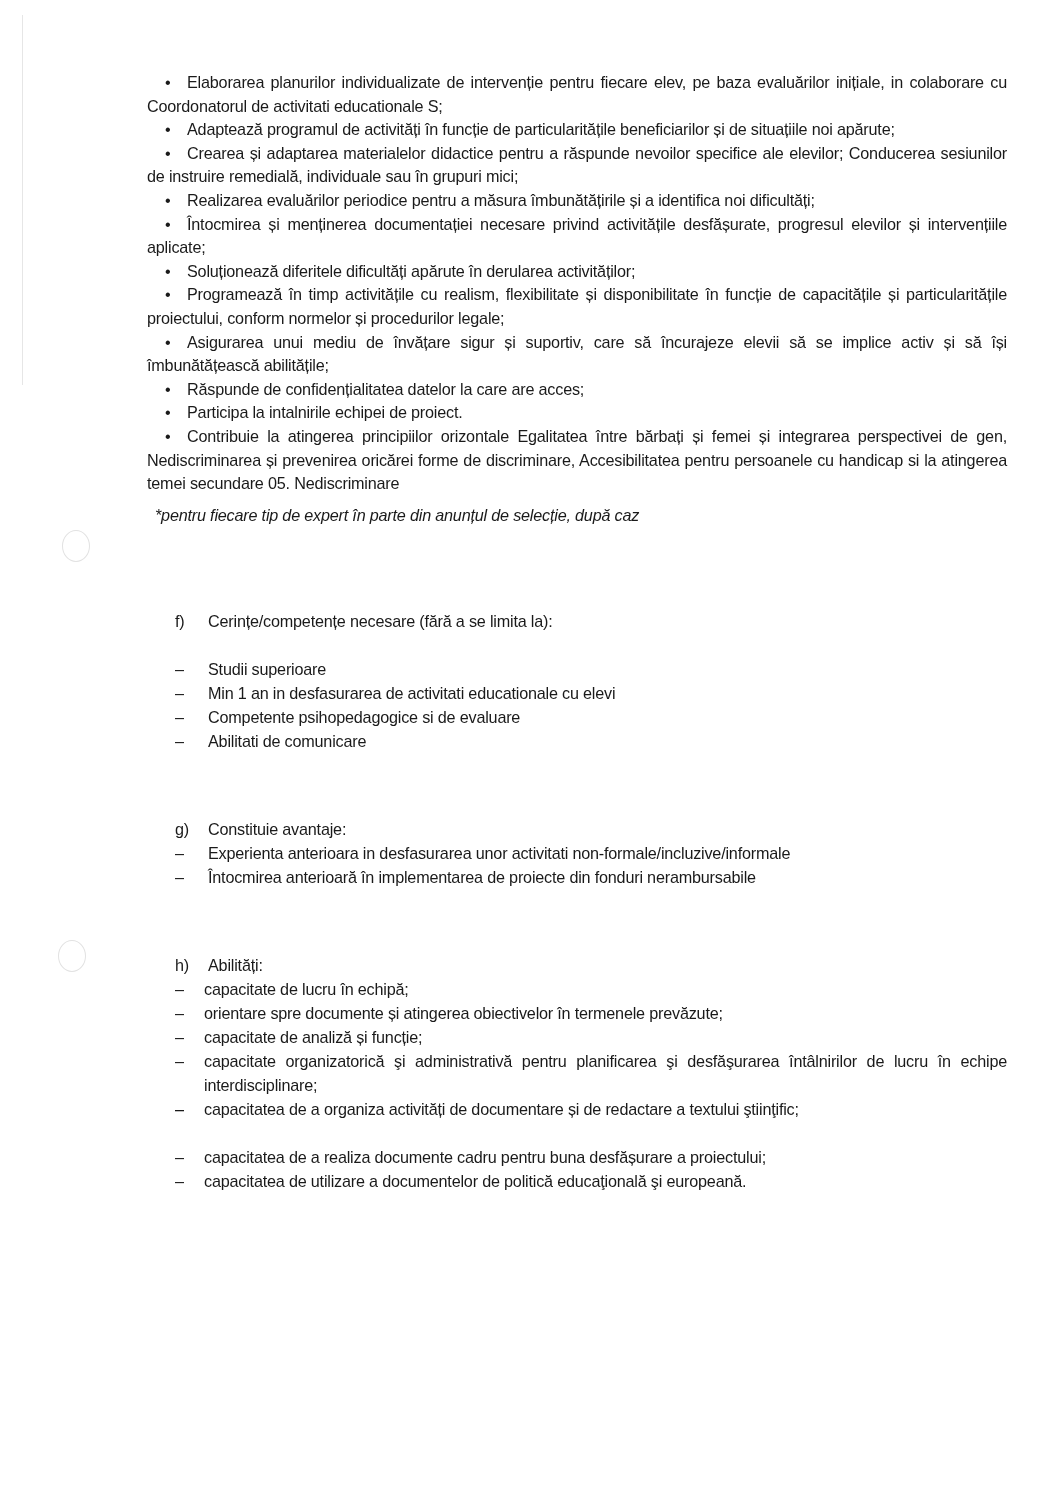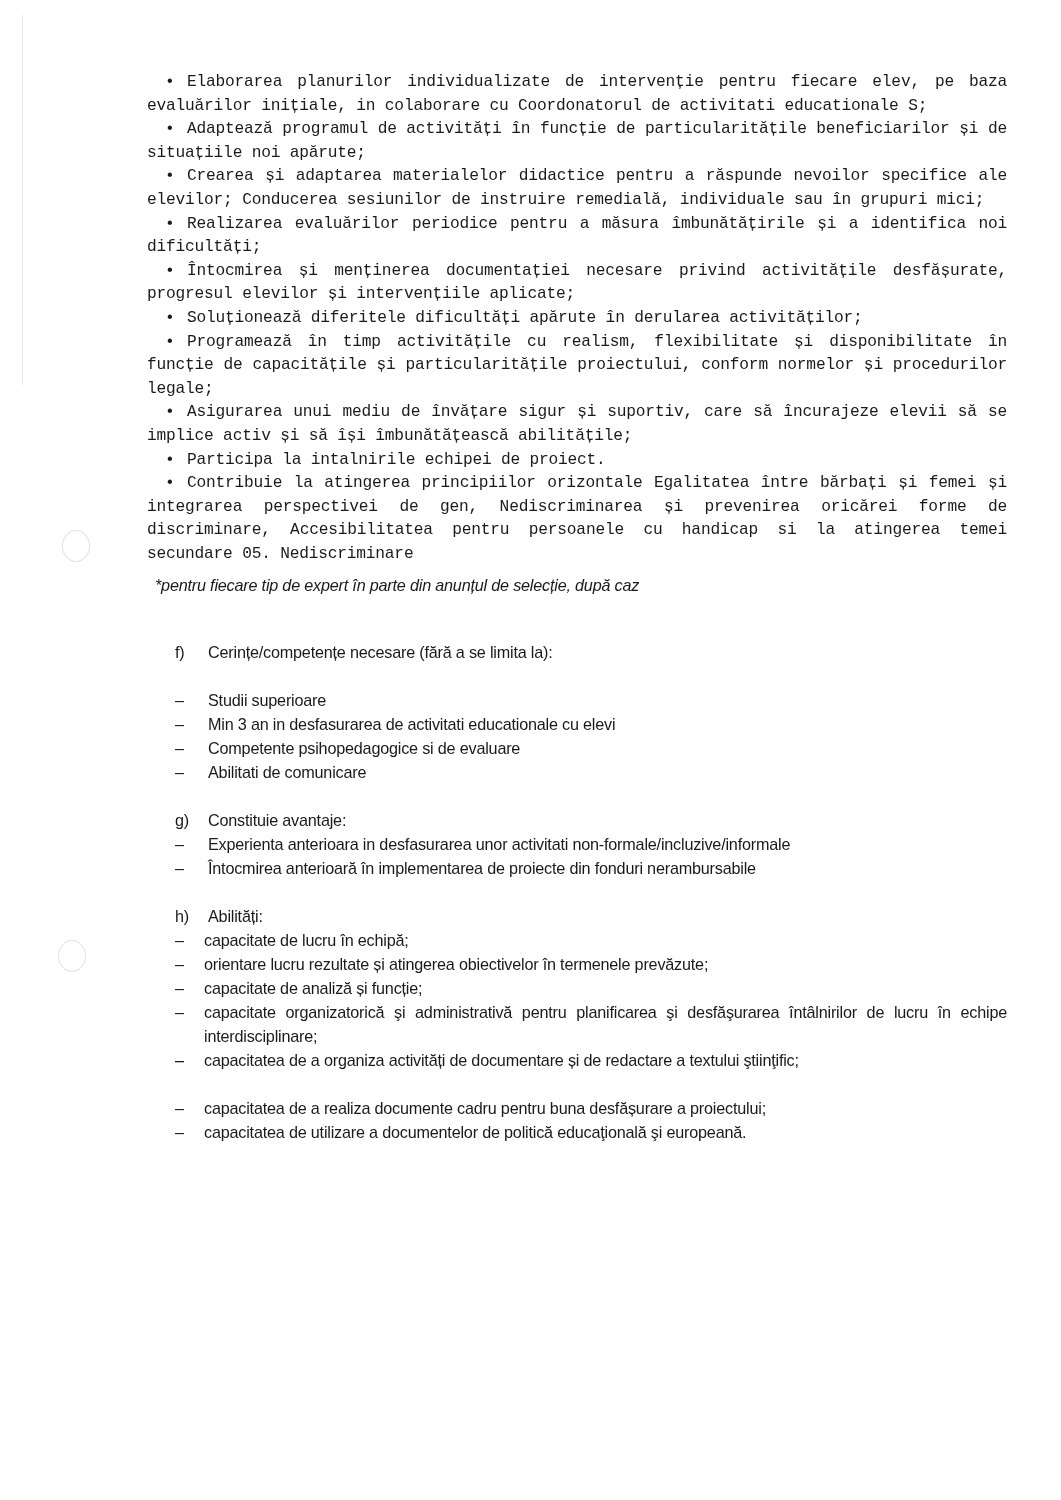--- a/index.html
+++ b/index.html
@@ -1,26 +1,26 @@
 <!DOCTYPE html>
 <html><head>
 <meta charset="utf-8">
 <style>
   html, body { margin: 0; padding: 0; background: #ffffff; }
   body { width: 1061px; height: 1500px; position: relative; overflow: hidden;
          font-family: "Liberation Sans", sans-serif; color: #1a1a1a; }
   .scan-edge { position: absolute; left: 22px; top: 15px; width: 1px; height: 370px; background: #e6e6e6; }
   .punch { position: absolute; width: 26px; height: 30px; border: 1px solid #e2e2e2; border-radius: 50%; }
   .page { position: absolute; left: 147px; top: 71px; width: 860px; }
-  .para { font-size: 16.2px; line-height: 23.6px; text-align: justify; letter-spacing: -0.2px; margin: 0; font-family: Liberation Mono, monospace; }
+  .para { font-size: 16.2px; line-height: 23.6px; text-align: justify; letter-spacing: -0.2px; margin: 0; }
   .para.bul { text-indent: 18px; }
   .bullet-dot { display: inline-block; width: 22px; text-indent: 0; }
   .note { font-size: 16.2px; line-height: 23.6px; font-style: italic; margin: 8px; letter-spacing: -0.2px; }
   .sec { position: relative; font-size: 16.2px; line-height: 24px; letter-spacing: -0.2px; }
-  .sec-head { padding-left: 28px; }
+  .sec-head { padding-left: 28px; margin-top: 40px; }
   .sec-letter { display: inline-block; width: 33px; }
   .dash-item { position: relative; padding-left: 61px; }
   .dash { position: absolute; left: 28px; top: 0; }
   .dash-item.wide { padding-left: 57px; text-align: justify; padding-right: 0; }
   .gap-s { height: 24px; }
   .gap-m { height: 34px; }
 </style>
 </head>
 <body>
 
@@ -32,51 +32,52 @@
 
   <div>
     <p class="para bul"><span class="bullet-dot">•</span><span>Elaborarea planurilor individualizate de intervenție pentru fiecare elev, pe baza evaluărilor inițiale, in colaborare cu Coordonatorul de activitati educationale S;</span></p>
     <p class="para bul"><span class="bullet-dot">•</span><span>Adaptează programul de activități în funcție de particularitățile beneficiarilor și de situațiile noi apărute;</span></p>
     <p class="para bul"><span class="bullet-dot">•</span><span>Crearea și adaptarea materialelor didactice pentru a răspunde nevoilor specifice ale elevilor; Conducerea sesiunilor de instruire remedială, individuale sau în grupuri mici;</span></p>
     <p class="para bul"><span class="bullet-dot">•</span><span>Realizarea evaluărilor periodice pentru a măsura îmbunătățirile și a identifica noi dificultăți;</span></p>
     <p class="para bul"><span class="bullet-dot">•</span><span>Întocmirea și menținerea documentației necesare privind activitățile desfășurate, progresul elevilor și intervențiile aplicate;</span></p>
     <p class="para bul"><span class="bullet-dot">•</span><span>Soluționează diferitele dificultăți apărute în derularea activităților;</span></p>
     <p class="para bul"><span class="bullet-dot">•</span><span>Programează în timp activitățile cu realism, flexibilitate și disponibilitate în funcție de capacitățile și particularitățile proiectului, conform normelor și procedurilor legale;</span></p>
     <p class="para bul"><span class="bullet-dot">•</span><span>Asigurarea unui mediu de învățare sigur și suportiv, care să încurajeze elevii să se implice activ și să își îmbunătățească abilitățile;</span></p>
+    <p class="para bul"><span class="bullet-dot">•</span><span>Răspunde de confidențialitatea datelor la care are acces;</span></p>
     <p class="para bul"><span class="bullet-dot">•</span><span>Participa la intalnirile echipei de proiect.</span></p>
     <p class="para bul"><span class="bullet-dot">•</span><span>Contribuie la atingerea principiilor orizontale Egalitatea între bărbați și femei și integrarea perspectivei de gen, Nediscriminarea și prevenirea oricărei forme de discriminare, Accesibilitatea pentru persoanele cu handicap si la atingerea temei secundare 05. Nediscriminare</span></p>
   </div>
 
   <p class="note">*pentru fiecare tip de expert în parte din anunțul de selecție, după caz</p>
 
   <div class="gap-m"></div>
 
   <div class="sec">
     <div class="sec-head"><span class="sec-letter">f)</span><span>Cerințe/competențe necesare (fără a se limita la):</span></div>
     <div class="gap-s"></div>
     <div class="dash-item"><span class="dash">–</span><span>Studii superioare</span></div>
-    <div class="dash-item"><span class="dash">–</span><span>Min 3 an in desfasurarea de activitati educationale cu elevi</span></div>
+    <div class="dash-item"><span class="dash">–</span><span>Min 1 an in desfasurarea de activitati educationale cu elevi</span></div>
     <div class="dash-item"><span class="dash">–</span><span>Competente psihopedagogice si de evaluare</span></div>
     <div class="dash-item"><span class="dash">–</span><span>Abilitati de comunicare</span></div>
   </div>
 
   <div class="gap-s"></div>
 
   <div class="sec">
     <div class="sec-head"><span class="sec-letter">g)</span><span>Constituie avantaje:</span></div>
     <div class="dash-item"><span class="dash">–</span><span>Experienta anterioara in desfasurarea unor activitati non-formale/incluzive/informale</span></div>
     <div class="dash-item"><span class="dash">–</span><span>Întocmirea anterioară în implementarea de proiecte din fonduri nerambursabile</span></div>
   </div>
 
   <div class="gap-s"></div>
 
   <div class="sec">
     <div class="sec-head"><span class="sec-letter">h)</span><span>Abilități:</span></div>
     <div class="dash-item wide"><span class="dash">–</span><span>capacitate de lucru în echipă;</span></div>
-    <div class="dash-item wide"><span class="dash">–</span><span>orientare lucru rezultate și atingerea obiectivelor în termenele prevăzute;</span></div>
+    <div class="dash-item wide"><span class="dash">–</span><span>orientare spre documente și atingerea obiectivelor în termenele prevăzute;</span></div>
     <div class="dash-item wide"><span class="dash">–</span><span>capacitate de analiză și funcție;</span></div>
     <div class="dash-item wide"><span class="dash">–</span><span>capacitate organizatorică şi administrativă pentru planificarea şi desfăşurarea întâlnirilor de lucru în echipe interdisciplinare;</span></div>
     <div class="dash-item wide"><span class="dash">–</span></div>
     <div class="dash-item wide"><span class="dash">–</span><span>capacitatea de a organiza activități de documentare și de redactare a textului ştiinţific;</span></div>
     <div class="gap-s"></div>
     <div class="dash-item wide"><span class="dash">–</span><span>capacitatea de a realiza documente cadru pentru buna desfășurare a proiectului;</span></div>
     <div class="dash-item wide"><span class="dash">–</span><span>capacitatea de utilizare a documentelor de politică educaţională şi europeană.</span></div>
   </div>
 
 </div>

